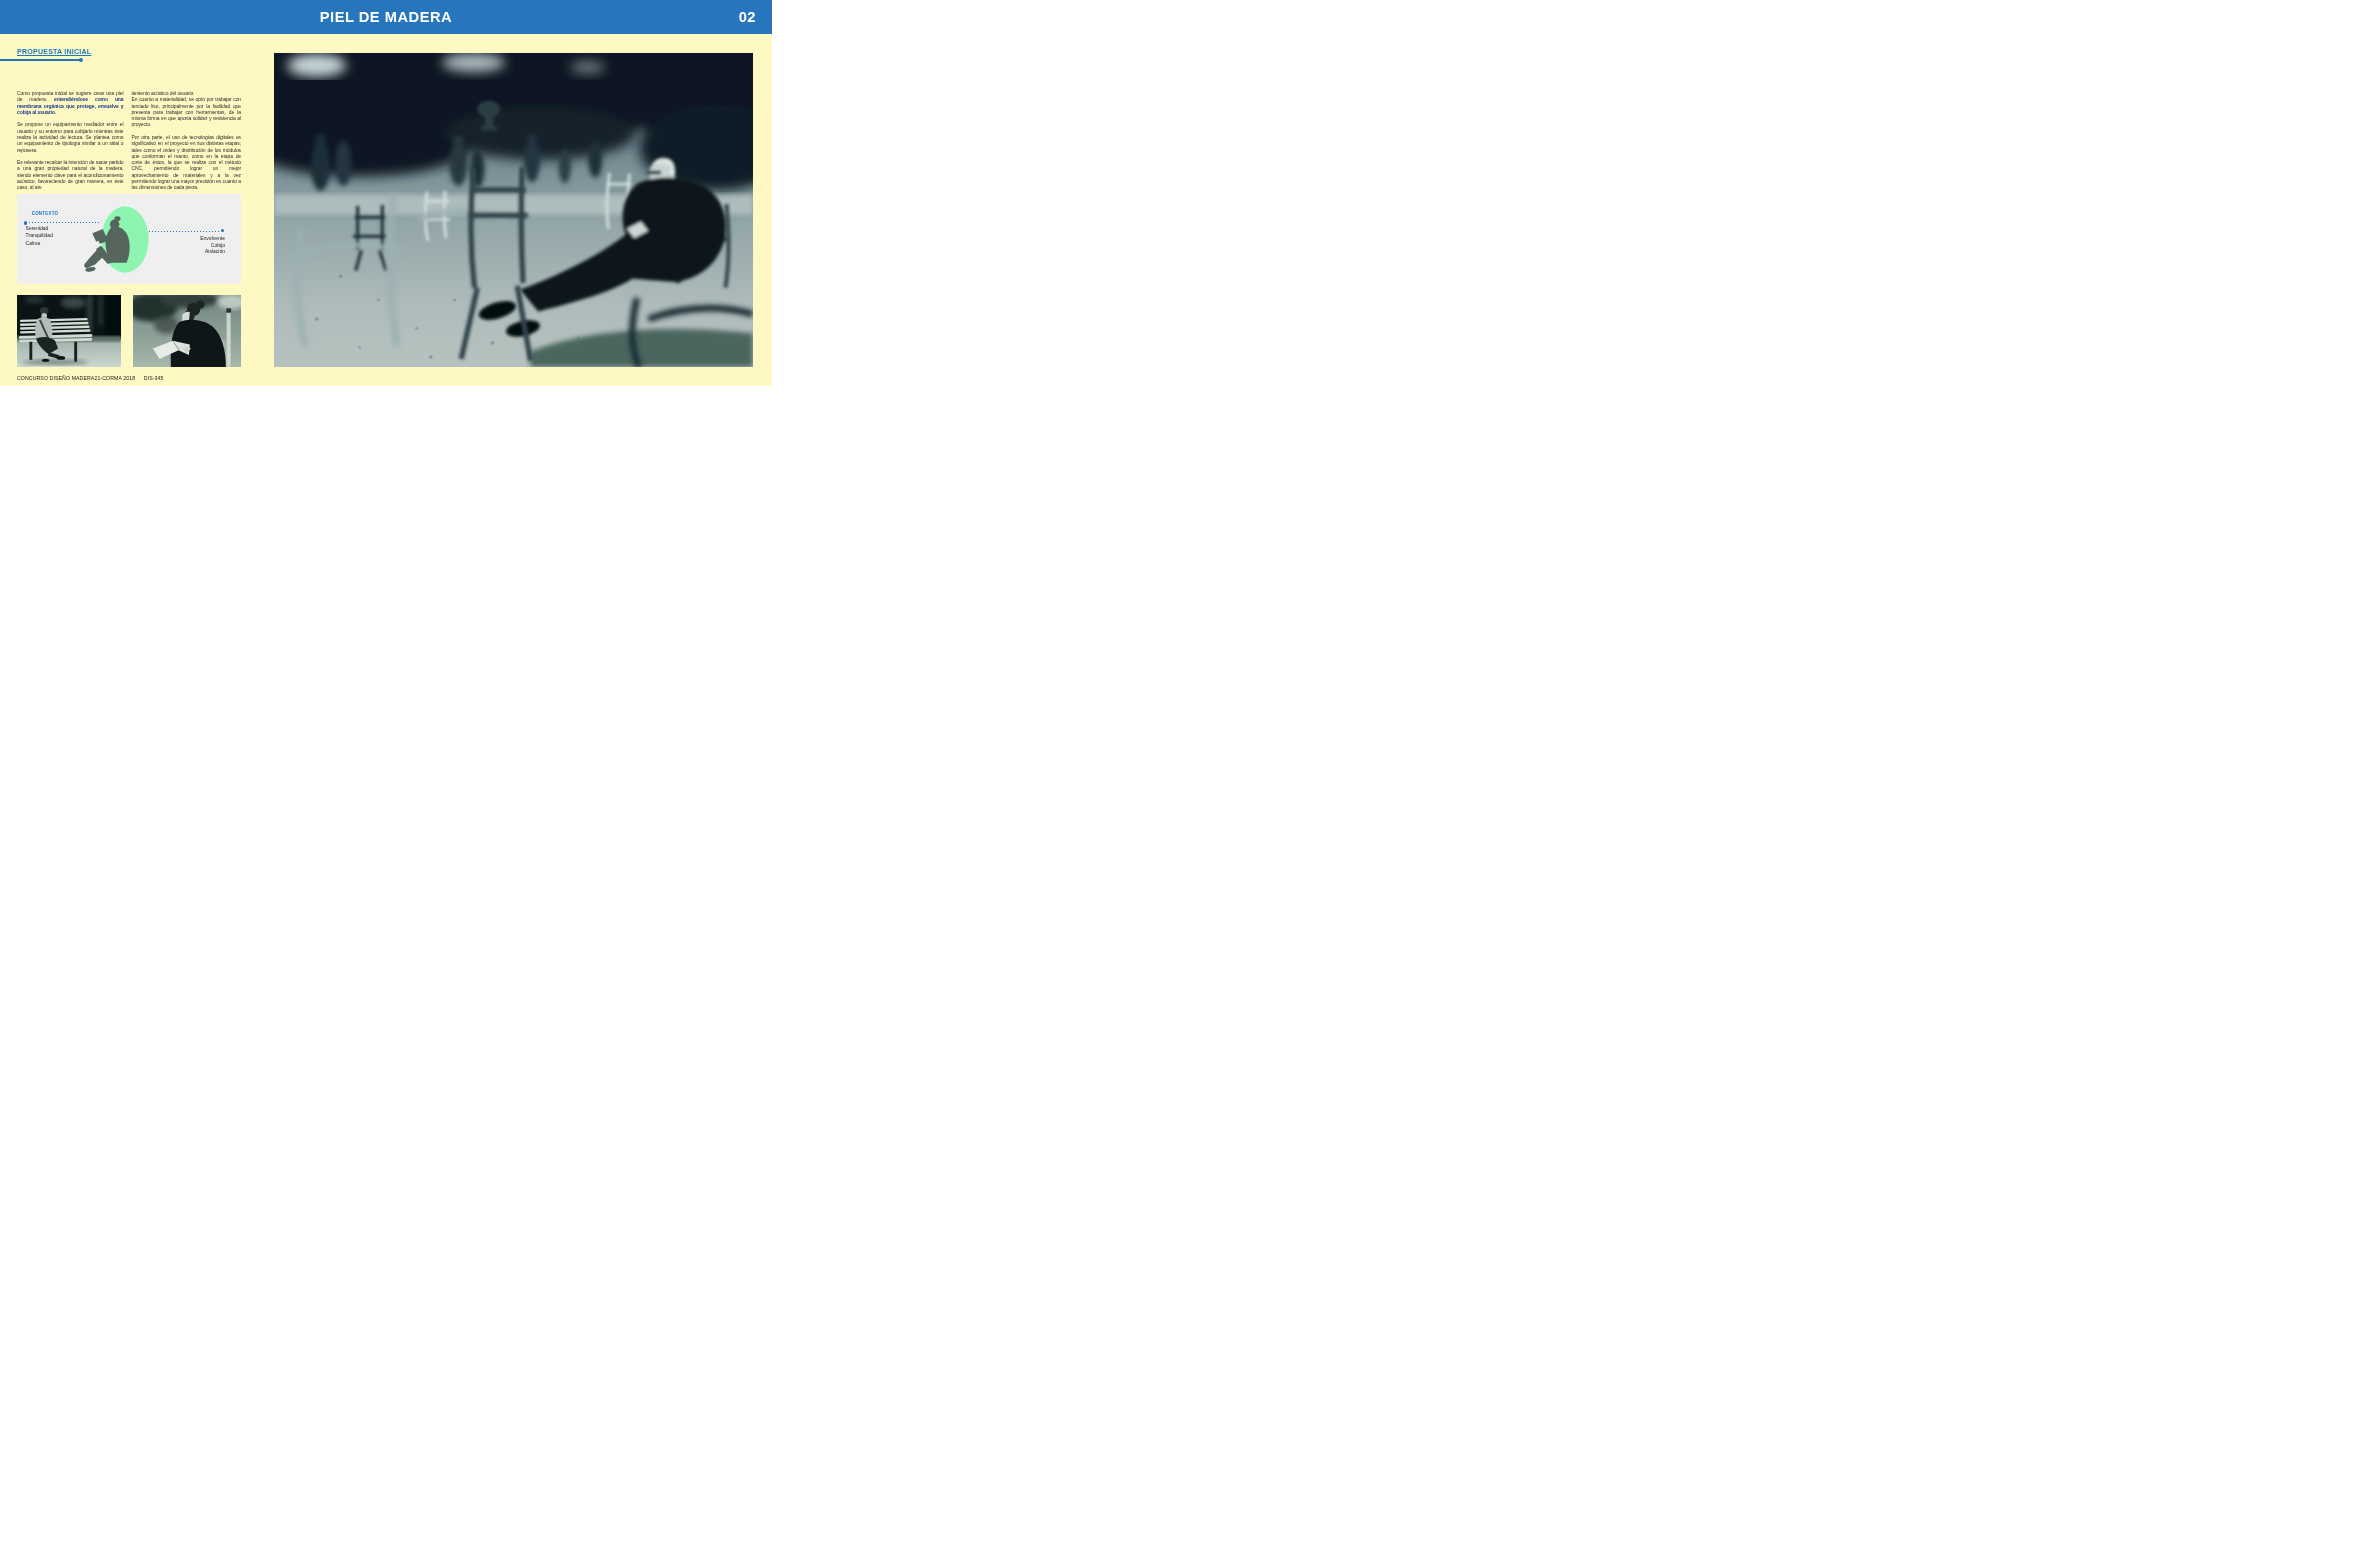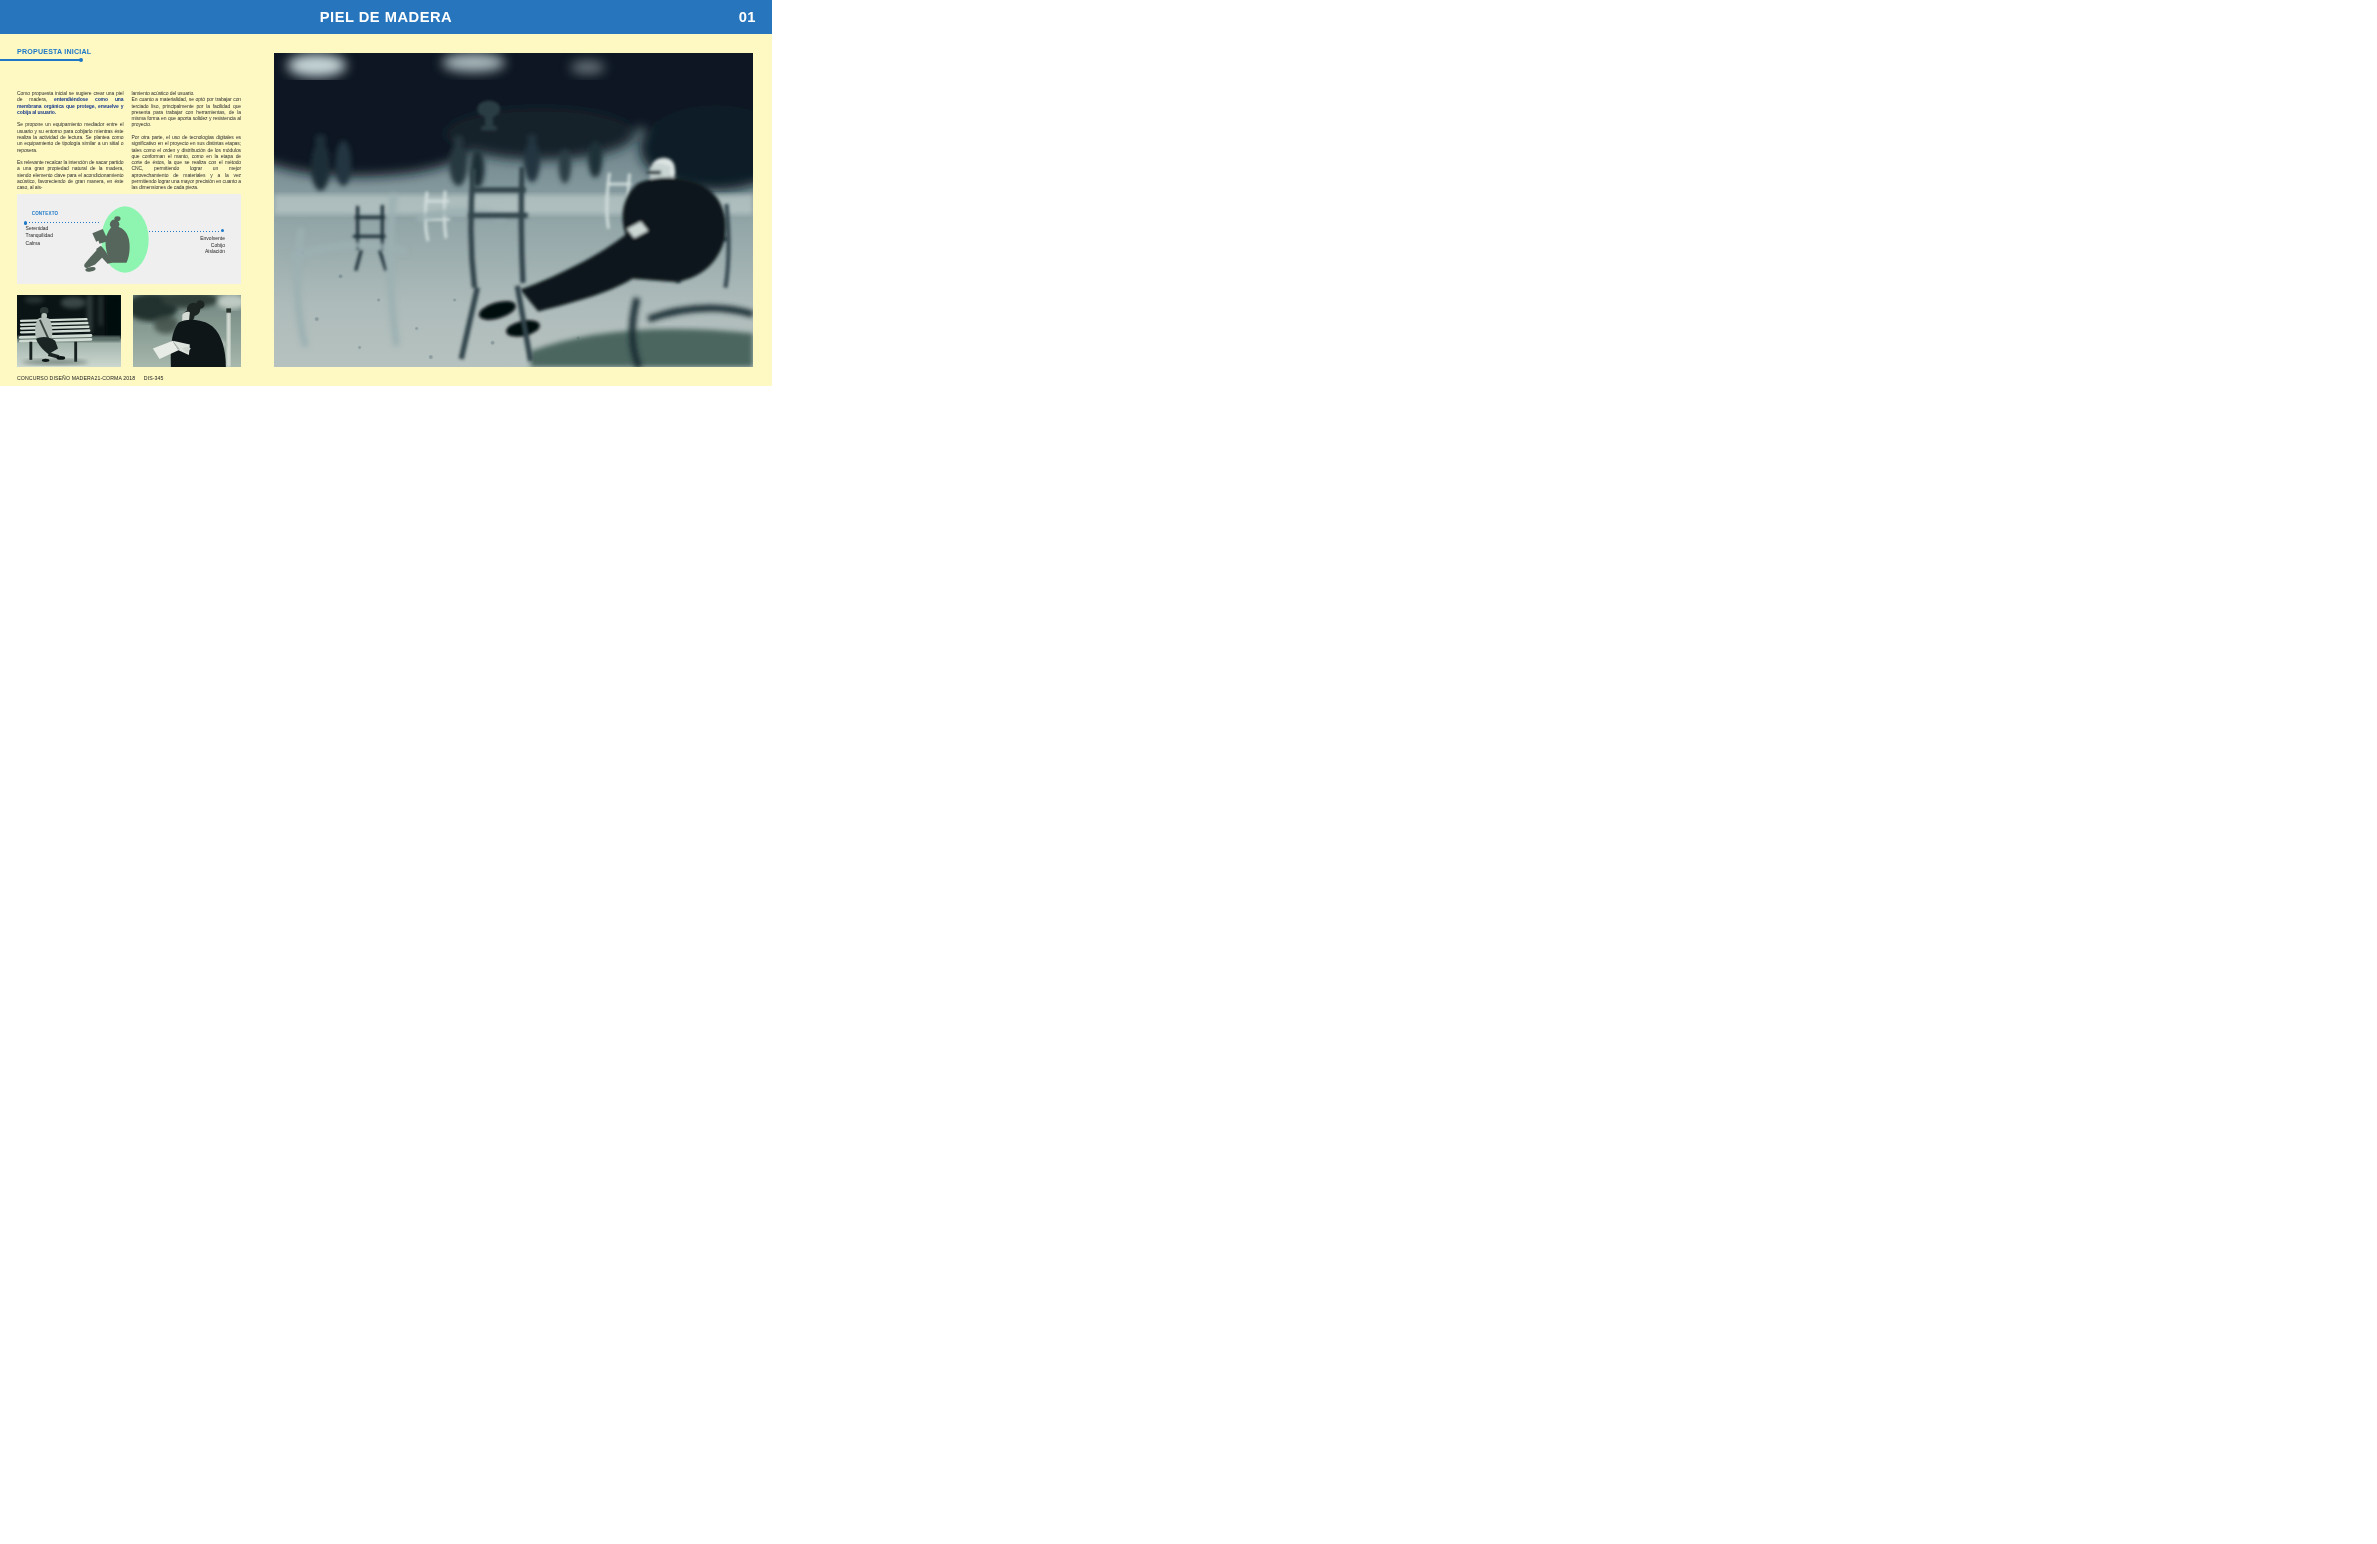--- a/index.html
+++ b/index.html
@@ -18,21 +18,21 @@
   
   .header{position:absolute;left:0;top:0;width:772px;height:34px;background:var(--header-bg);}
   .header-title{position:absolute;left:0;top:0;width:100%;height:34px;line-height:34px;
     text-align:center;color:#ffffff;font-weight:bold;font-size:14.7px;letter-spacing:0.5px;}
   .page-number{position:absolute;right:16px;top:0;height:34px;line-height:34px;
     color:#ffffff;font-weight:bold;font-size:14.7px;letter-spacing:0.5px;}
 
   
   .section{position:absolute;left:0;top:48px;width:143px;height:19px;}
   .section-title{position:absolute;left:17px;top:0;font-size:7.1px;font-weight:bold;
-    color:var(--accent-blue);letter-spacing:0.2px;white-space:nowrap;}
+    color:var(--accent-blue);letter-spacing:0.2px;white-space:nowrap;text-decoration:underline;}
   .section-rule{position:absolute;left:0;top:11.4px;width:81px;height:1.2px;background:var(--accent-blue);}
   .section-rule-dot{position:absolute;left:79px;top:10px;width:3.8px;height:3.8px;border-radius:50%;background:var(--accent-blue);}
 
   
   .columns{position:absolute;left:17px;top:90px;width:224px;display:flex;gap:8px;}
   .col{font-size:5px;line-height:6.3px;text-align:justify;color:#2f2f2f;letter-spacing:-0.1px;}
   .col-1{width:107px;}
   .col-2{width:110px;}
   .col p{margin:0;}
   .para-gap{margin-top:6.2px !important;}
@@ -65,21 +65,21 @@
   .footer{position:absolute;left:17px;top:375px;font-size:5.2px;color:#1b1b1b;letter-spacing:0.1px;white-space:nowrap;}
   .footer .footer-right{margin-left:8.6px;}
 </style>
 </head>
 <body>
 
 <div class="page">
 
   <div class="header">
     <div class="header-title">PIEL DE MADERA</div>
-    <div class="page-number">01</div>
+    <div class="page-number">02</div>
   </div>
 
   <div class="section">
     <div class="section-title">PROPUESTA INICIAL</div>
     <div class="section-rule"></div>
     <div class="section-rule-dot"></div>
   </div>
 
   <div class="columns">
     <div class="col col-1">

